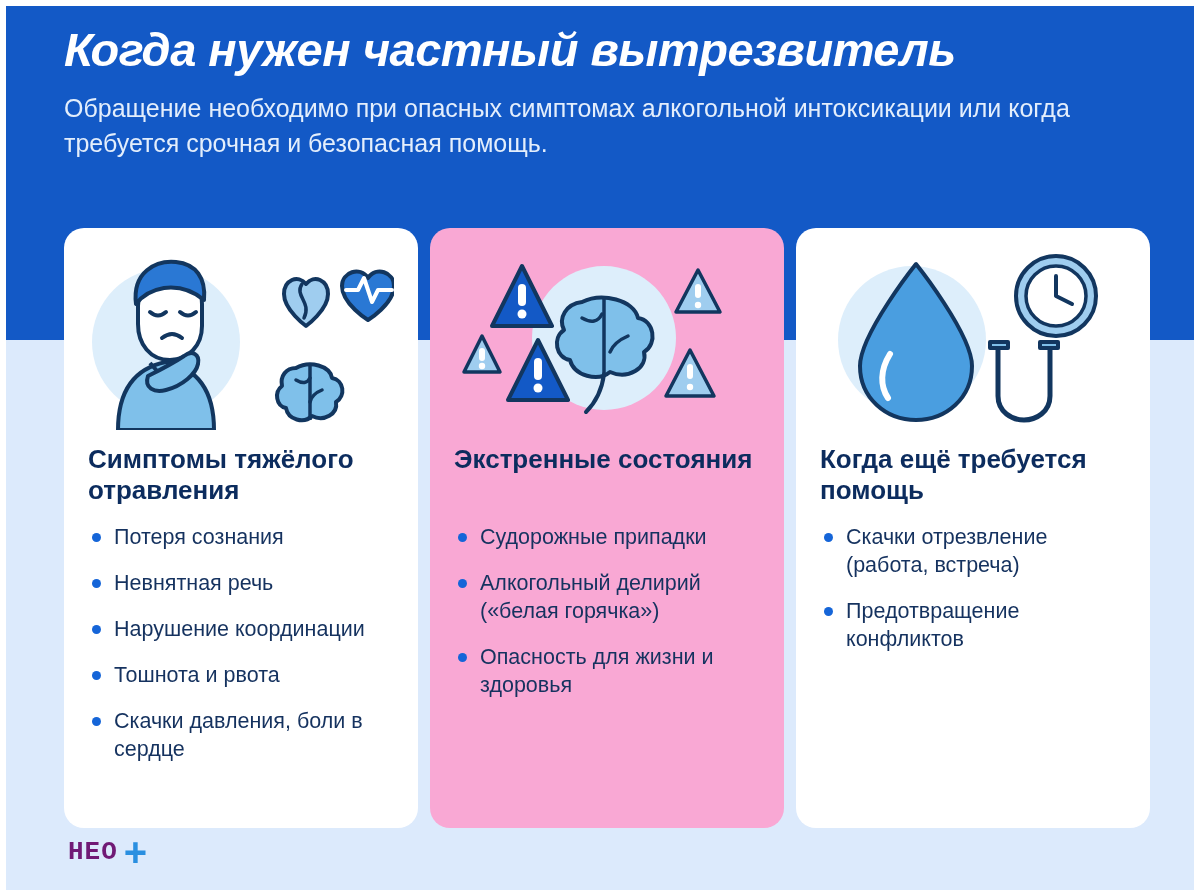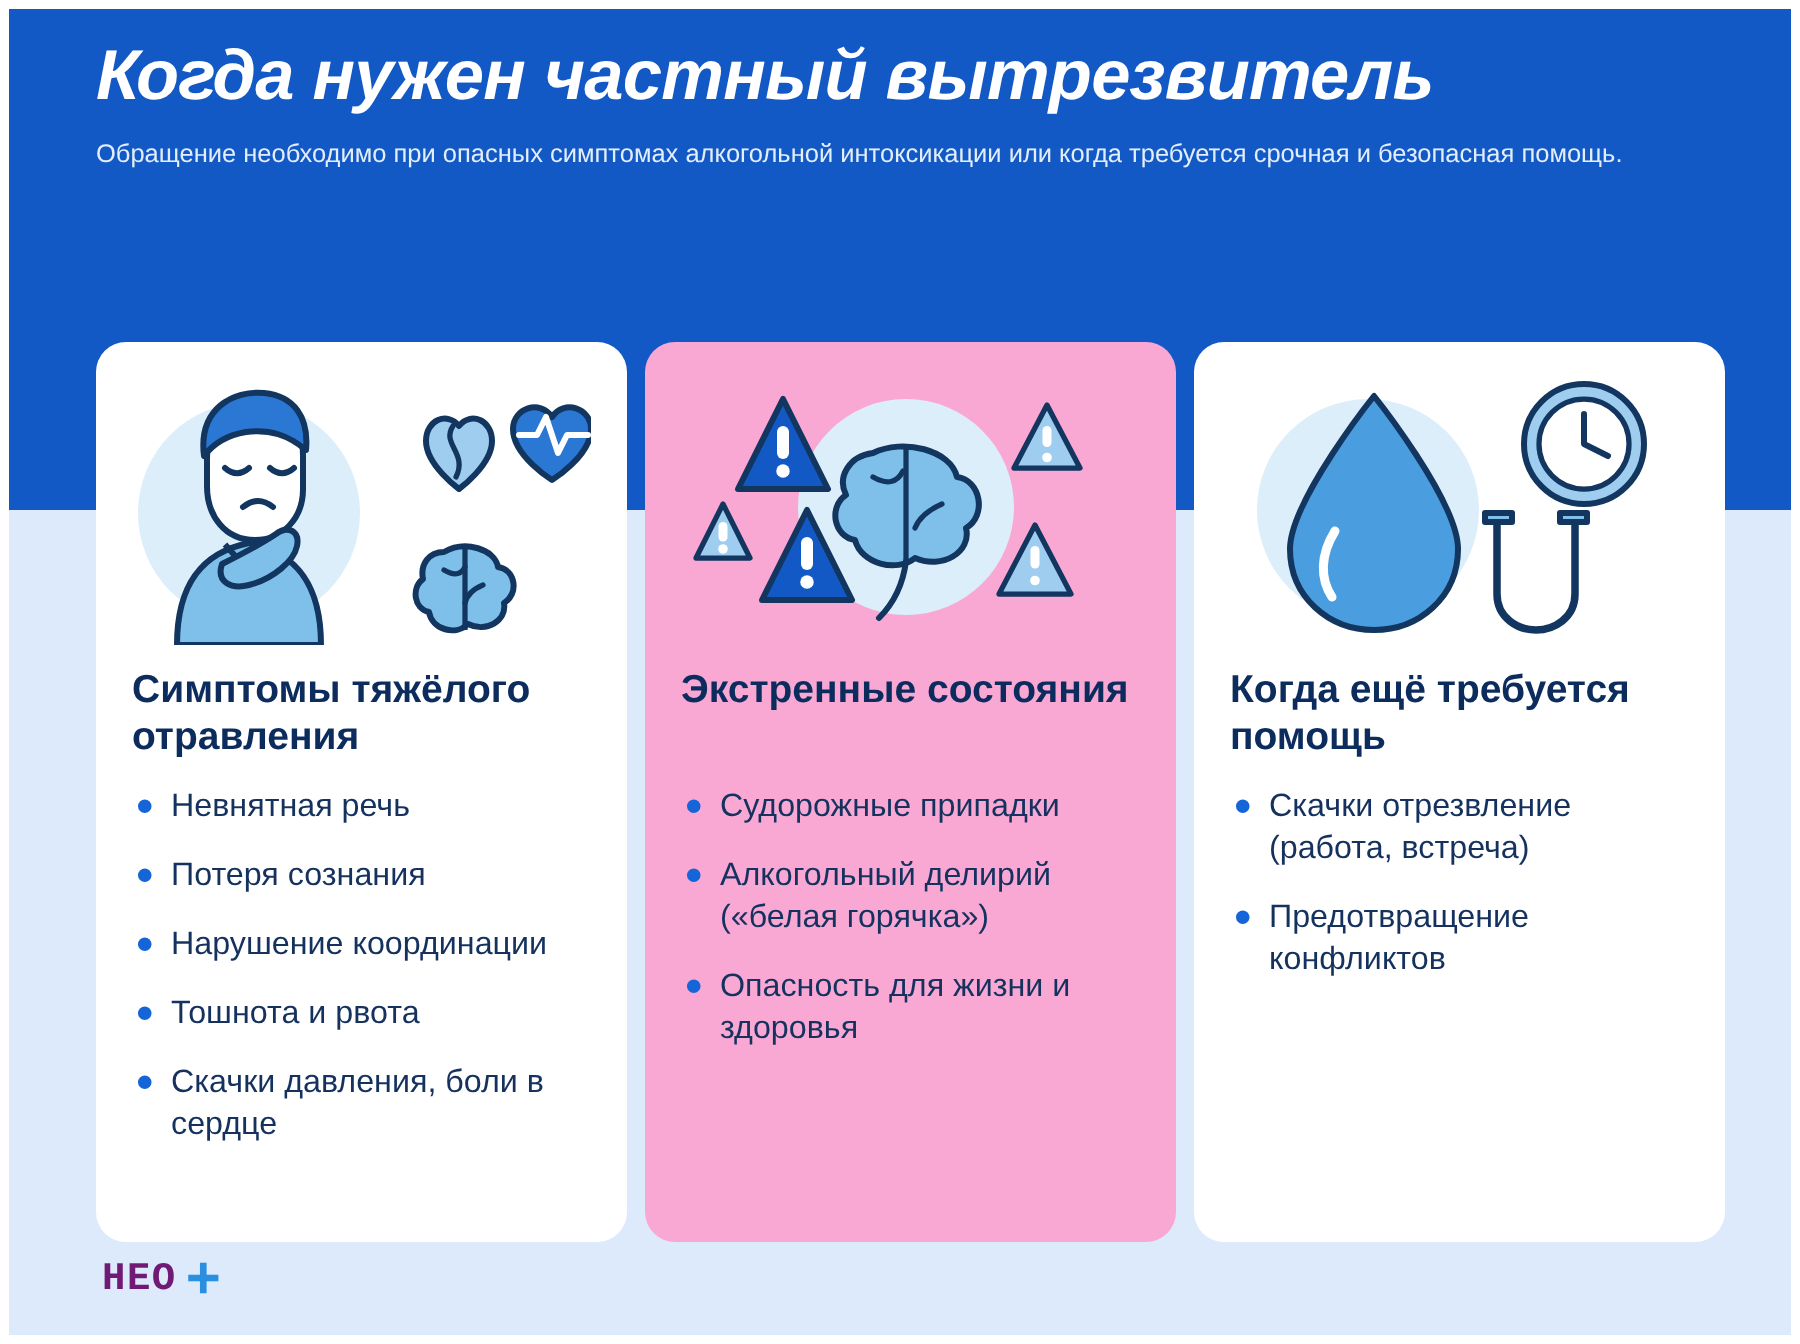--- a/index.html
+++ b/index.html
@@ -40,21 +40,21 @@
     color: #ffffff;
     font-size: 47px;
     font-weight: bold;
     letter-spacing: -0.5px;
     line-height: 1.12;
     margin: 0 0 14px 0;
     font-style: italic;
   }
   .subtitle {
     color: #e3eefc;
-    font-size: 17px;
+    font-size: 25px;
     line-height: 1.42;
     margin: 0;
     max-width: 1040px;
   }
   .cards {
     position: absolute;
     left: 58px;
     top: 222px;
     width: 988px;
     display: flex;
@@ -172,22 +172,22 @@
           <path d="M254 36 C254 22 272 16 280 28 C288 16 306 22 306 36 C306 54 280 70 280 70 C280 70 254 54 254 36 Z" fill="#2a78d4" stroke="#12365f" stroke-width="4" stroke-linejoin="round"></path>
           <path d="M258 40 h12 l6 -12 l8 24 l6 -12 h14" fill="none" stroke="#ffffff" stroke-width="4" stroke-linecap="round" stroke-linejoin="round"></path>
 
           <path d="M208 118 C198 118 192 126 194 136 C186 142 188 156 198 158 C200 170 216 174 224 166 C236 172 250 164 248 152 C258 146 256 130 244 128 C242 116 222 110 208 118 Z" fill="#7fc0ea" stroke="#12365f" stroke-width="4" stroke-linejoin="round"></path>
           <path d="M222 116 L222 170" fill="none" stroke="#12365f" stroke-width="3.5"></path>
           <path d="M208 130 q10 6 14 -2 M234 140 q-10 4 -12 12" fill="none" stroke="#12365f" stroke-width="3.5" stroke-linecap="round"></path>
         </svg>
       </div>
       <h2 class="card-title">Симптомы тяжёлого отравления</h2>
       <ul class="bullets">
+        <li>Потеря сознания</li>
         <li>Невнятная речь</li>
-        <li>Потеря сознания</li>
         <li>Нарушение координации</li>
         <li>Тошнота и рвота</li>
         <li>Скачки давления, боли в сердце</li>
       </ul>
     </div>
 
     <div class="card alt">
       <div class="art">
         <svg width="306" height="180" viewBox="0 0 306 180">
           <circle cx="150" cy="88" r="72" fill="#ddeefb"></circle>

